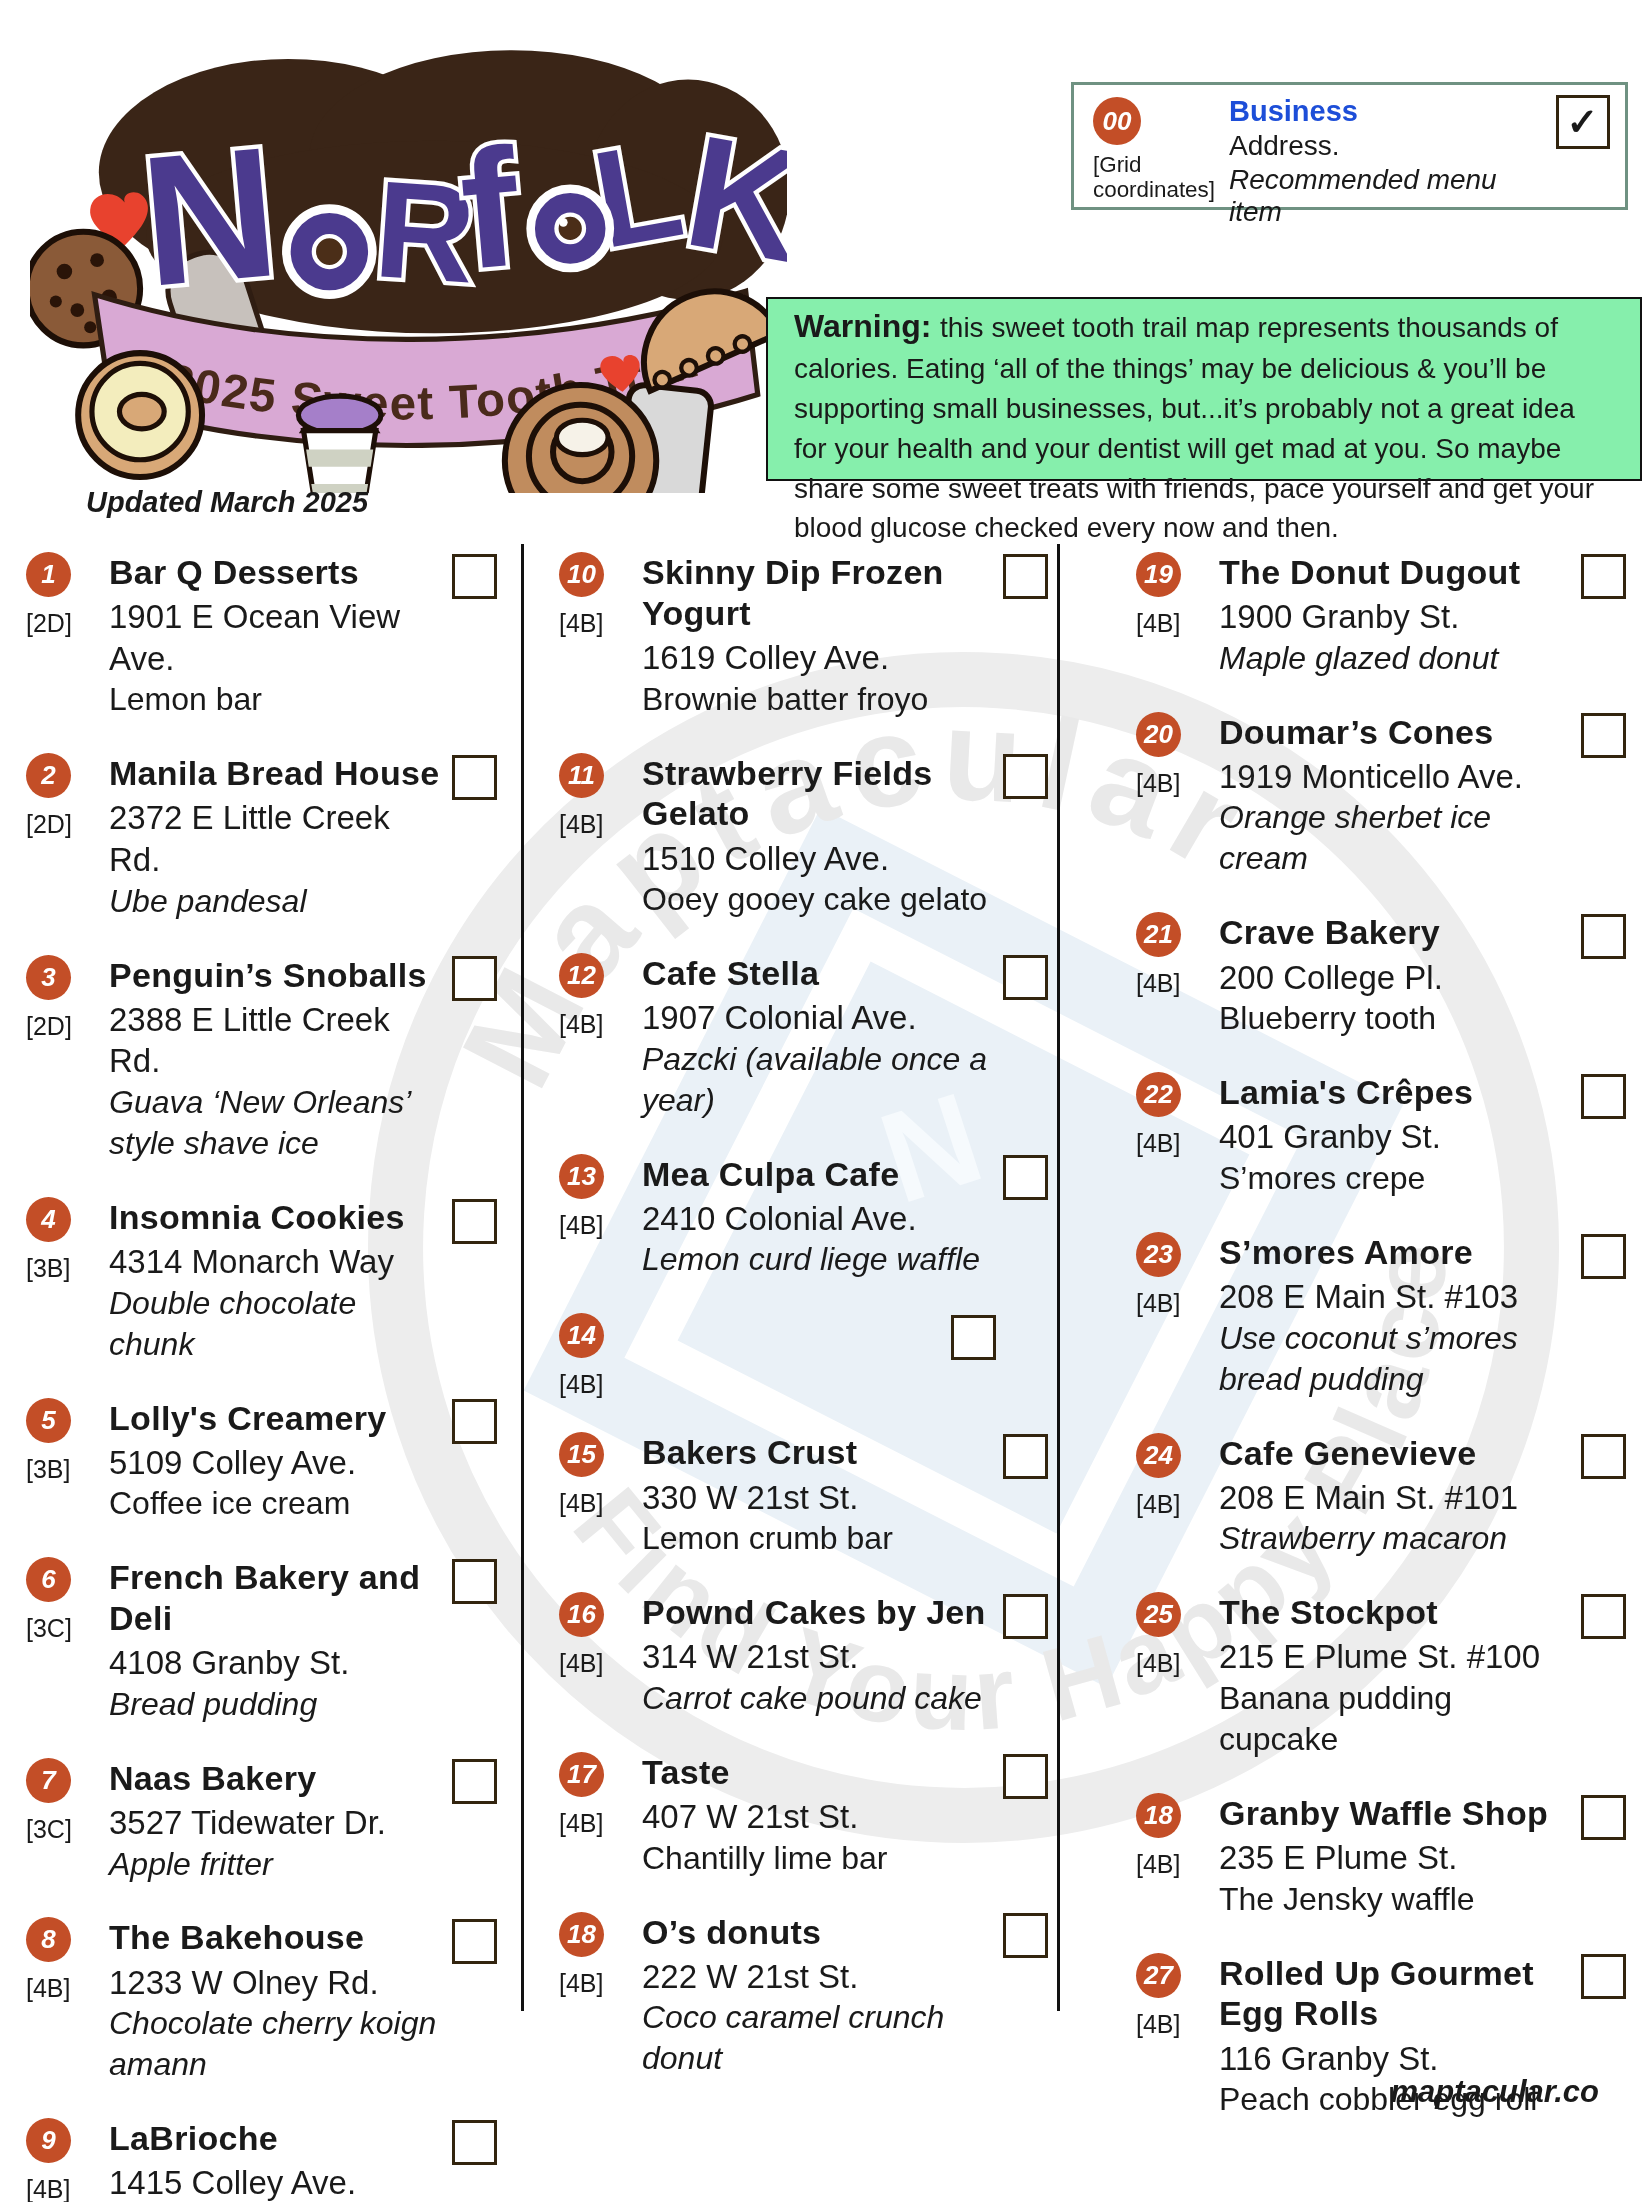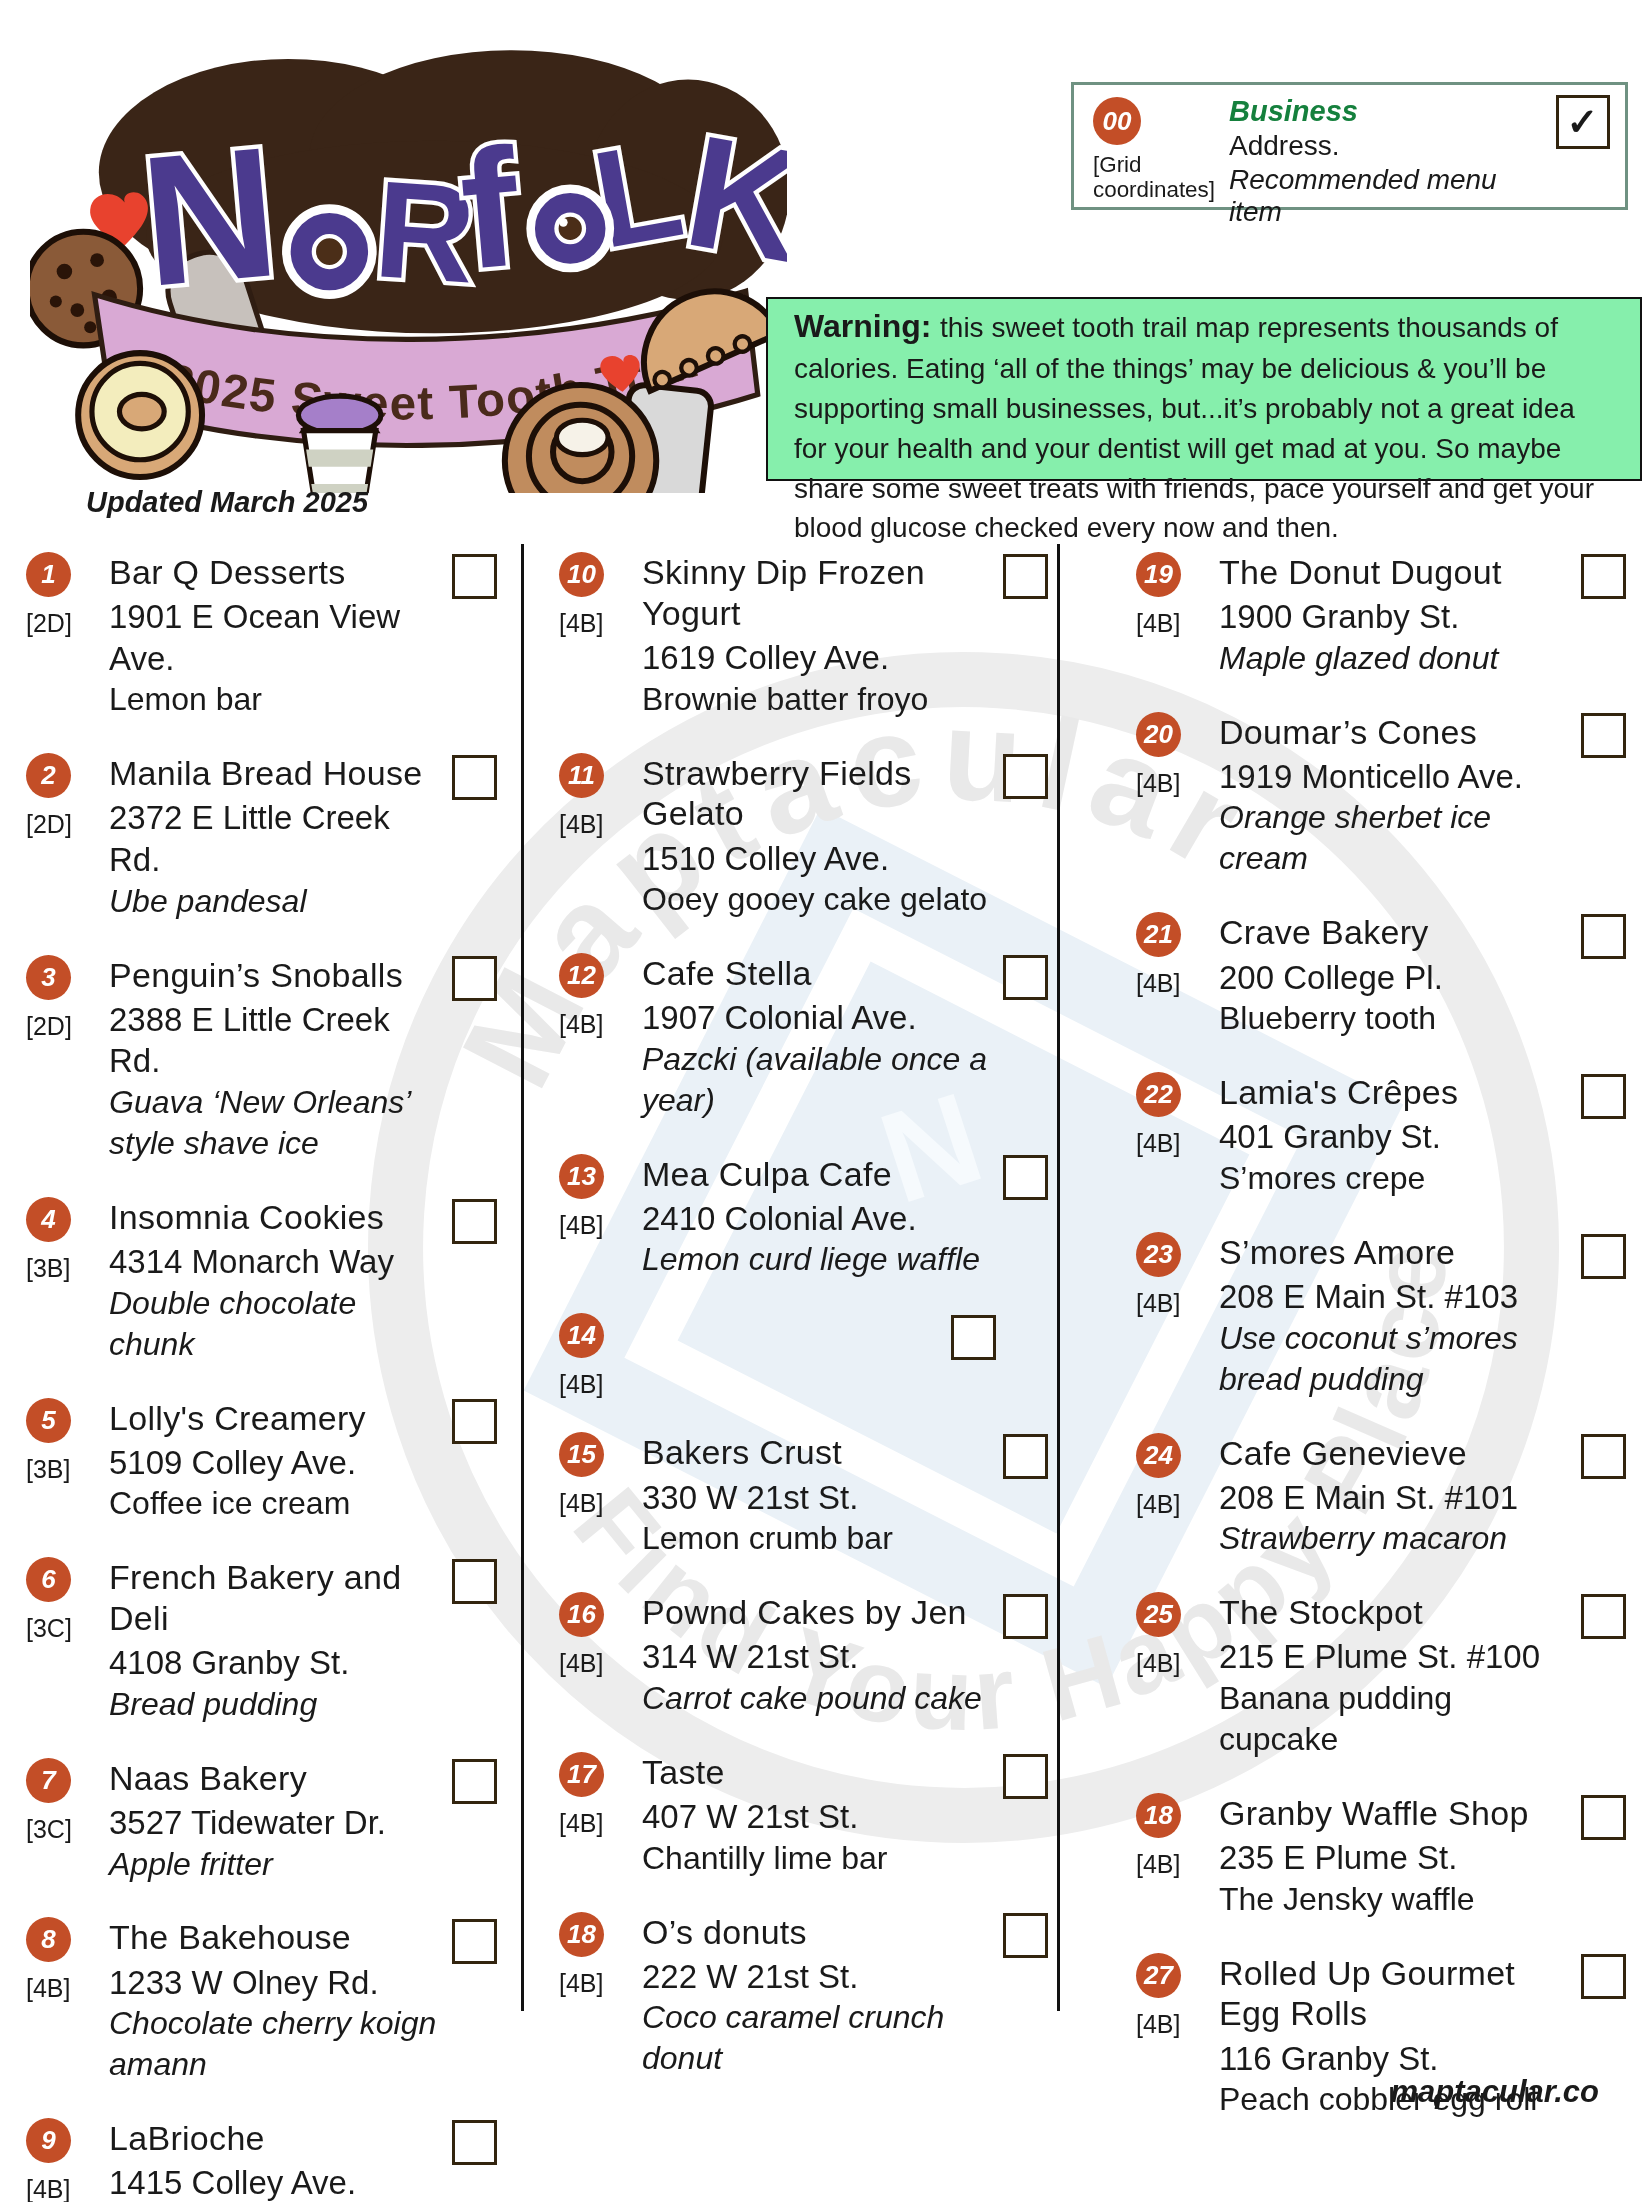--- a/index.html
+++ b/index.html
@@ -13,41 +13,41 @@
   
   .logo-svg{position:absolute;left:30px;top:24px;width:757px;height:469px;z-index:2;}
   .updated{position:absolute;left:86px;top:486px;font-size:29px;font-weight:bold;font-style:italic;z-index:3;}
   .legend{position:absolute;left:1071px;top:82px;width:551px;height:122px;border:3.4px solid #6f9282;
     background:#fff;display:flex;align-items:flex-start;z-index:2;}
   .legend-left{width:136px;padding:12px 0 0 19px;}
   .legend-badge{width:48px;height:48px;border-radius:50%;background:#c34e27;color:#fff;
     font-weight:bold;font-style:italic;font-size:26px;display:flex;align-items:center;justify-content:center;}
   .legend-grid{font-size:22.4px;line-height:1.12;margin-top:6.9px;}
   .legend-mid{flex:1;padding-top:10.3px;}
-  .legend-biz{font-weight:bold;font-size:29px;color:#15803d;font-style:italic;}
+  .legend-biz{font-weight:bold;font-size:29px;color:#1d4ed8;}
   .legend-addr{font-size:28px;margin-top:1.7px;}
   .legend-menu{font-size:28px;font-style:italic;margin-top:1.7px;}
   .legend-checkbox{width:48px;height:48px;border:3.4px solid #33250f;margin:10.3px 15.5px 0 0;
     display:flex;align-items:center;justify-content:center;font-size:38px;font-weight:bold;}
   .warning{position:absolute;left:766px;top:297px;width:876px;height:184px;border:2.6px solid #111;
     background:#86efac;padding:5px 26px;box-sizing:border-box;font-size:28px;line-height:1.42;z-index:2;}
   .warning .wlabel{font-weight:bold;font-size:32px;margin-right:8.6px;}
   
   .col{position:absolute;top:552px;z-index:2;}
   .col-1{left:26px;width:471px;}
   .col-2{left:559px;width:489px;}
   .col-3{left:1136px;width:490px;}
   .divider{position:absolute;top:544px;height:1467px;width:2.6px;background:#111;z-index:2;}
   .divider-1{left:521px;}
   .divider-2{left:1057px;}
   .item{display:grid;grid-template-columns:83px 1fr 52px;margin-bottom:33px;}
   .badge{width:45px;height:45px;border-radius:50%;background:#c34e27;color:#fff;
     font-weight:bold;font-style:italic;font-size:26px;display:flex;align-items:center;justify-content:center;}
   .grid-label{font-size:25px;margin-top:12px;}
-  .biz{font-weight:normal;font-size:34px;line-height:1.2;letter-spacing:0.3px;}
+  .biz{font-weight:bold;font-size:34px;line-height:1.2;letter-spacing:0.3px;}
   .addr{font-size:33px;line-height:1.26;margin-top:3.4px;}
   .menu{font-size:32px;line-height:1.28;}
   .menu.it{font-style:italic;}
   .checkbox{width:45px;height:45px;border:3.4px solid #33250f;background:#fff;justify-self:end;margin-top:1.7px;box-sizing:border-box;}
   
   .footer{position:absolute;right:53px;top:2074px;font-size:31px;font-weight:bold;font-style:italic;z-index:2;}
 </style>
 </head>
 <body>
 

